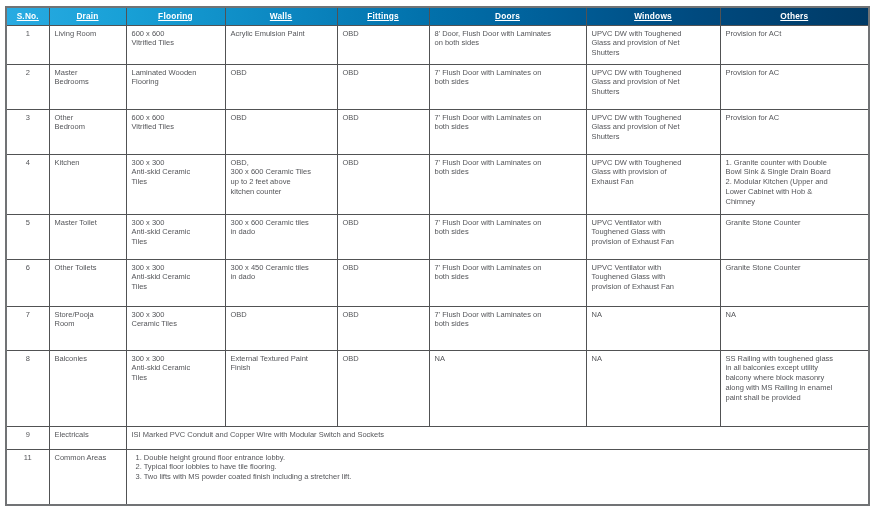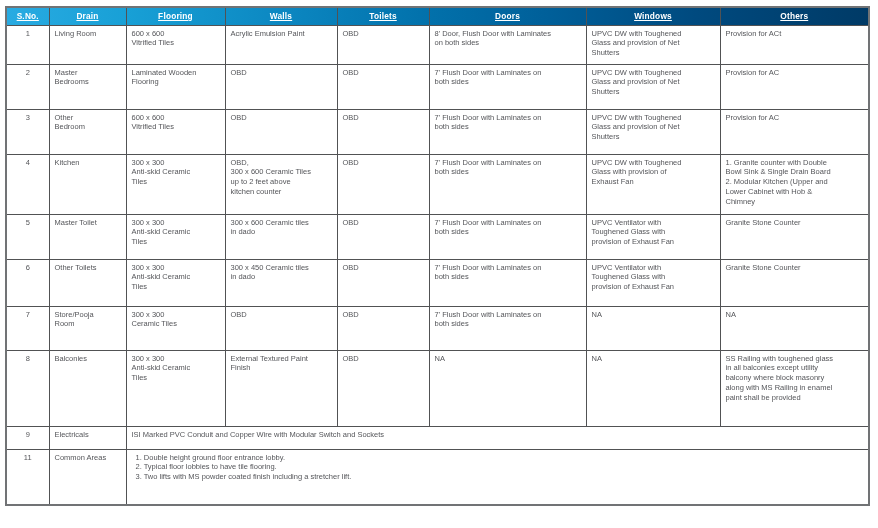--- a/index.html
+++ b/index.html
@@ -59,21 +59,21 @@
         <col style="width:157px">
         <col style="width:134px">
         <col style="width:149px">
     </colgroup>
     <thead>
       <tr style="height:18px">
         <th>S.No.</th>
         <th>Drain</th>
         <th>Flooring</th>
         <th>Walls</th>
-        <th>Toilets</th>
+        <th>Fittings</th>
         <th>Doors</th>
         <th>Windows</th>
         <th>Others</th>
       </tr>
     </thead>
     <tbody>
       <tr style="height:39px">
         <td class="sno">1</td>
         <td>Living Room</td>
         <td>600 x 600

